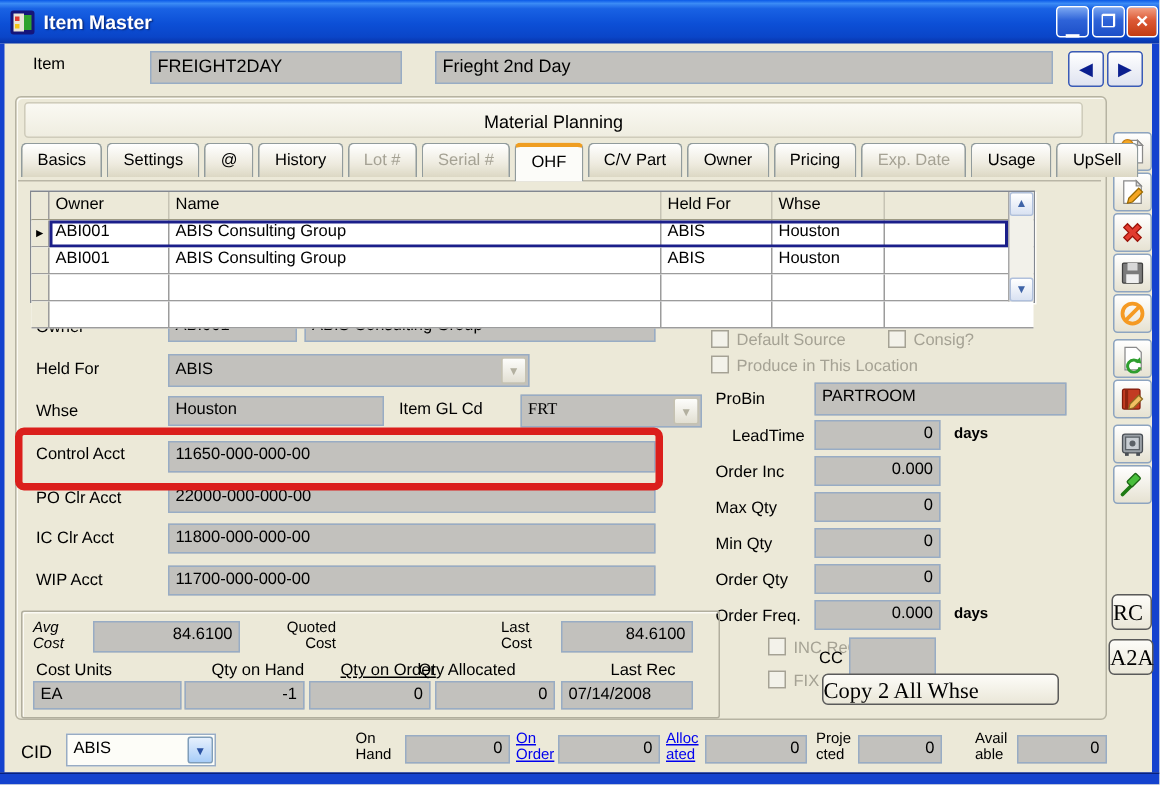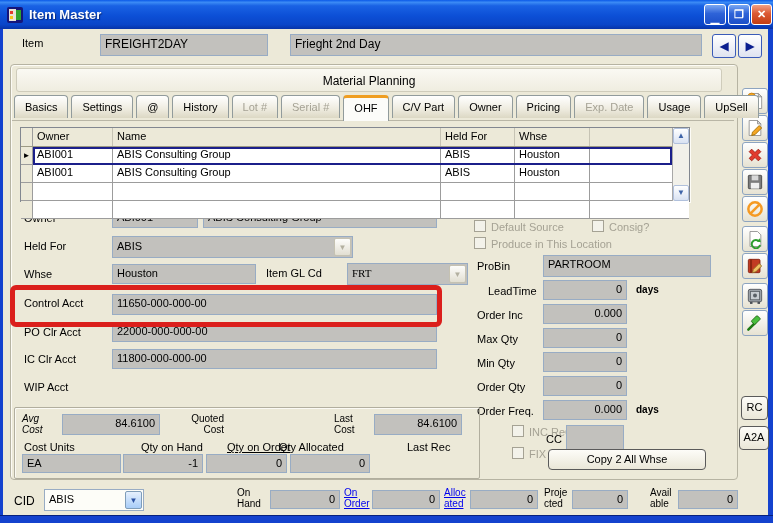--- a/index.html
+++ b/index.html
@@ -69,21 +69,21 @@
   
   .redbox { position:absolute; left:10px; top:285px; width:432px; height:42px; border:5px solid #DB1F1C;
     border-radius:6px; z-index:20; pointer-events:none; }
 
   
   .costbox { position:absolute; left:14px; top:407px; width:466px; height:72px; border:1px solid #B1AE9E;
     border-radius:2px; box-shadow:inset 1px 1px 0 #FBFAF4; }
 
   
   .btn { position:absolute; background:linear-gradient(#FDFCF8,#EAE7D8); border:1px solid #5A5A5A;
-    border-radius:4px; font-size:11px; text-align:center; color:#000; }
+    border-radius:4px; font-size:15px; color:#000;font-family:Liberation Serif, serif; }
   .toolbtn { position:absolute; left:742px; width:26px; height:26px; background:linear-gradient(#FFFFFF,#E6E2D2);
     border:1px solid #8DA4C0; border-radius:3px; display:flex; align-items:center; justify-content:center; }
   .navbtn { position:absolute; top:34px; width:24px; height:24px; background:linear-gradient(#FFFFFF,#DFE3F0);
     border:1px solid #3A5BB8; border-radius:3px; color:#0B1F8F; font-size:12px; text-align:center; line-height:22px; }
 
   .link { color:#0000EE; text-decoration:underline; cursor:pointer; }
   .unit { position:absolute; font-size:10px; font-weight:bold; color:#000; }
 </style>
 </head>
 <body>
@@ -210,20 +210,21 @@
   <div class="fld" style="left:112px; top:294px; width:325px; height:21px;">11650-000-000-00</div>
   <div class="redbox"></div>
 
   <span class="lbl" style="left:24px; top:326px;">PO Clr Acct</span>
   <div class="fld" style="left:112px; top:322px; width:325px; height:20px;">22000-000-000-00</div>
 
   <span class="lbl" style="left:24px; top:353px;">IC Clr Acct</span>
   <div class="fld" style="left:112px; top:349px; width:325px; height:20px;">11800-000-000-00</div>
 
   <span class="lbl" style="left:24px; top:381px;">WIP Acct</span>
+  <div class="fld" style="left:112px; top:377px; width:325px; height:20px;">11700-000-000-00</div>
 
   <span class="cb" style="left:474px; top:220px;"></span>
   <span class="lbl dis" style="left:491px; top:221px;">Default Source</span>
   <span class="cb" style="left:592px; top:220px;"></span>
   <span class="lbl dis" style="left:609px; top:221px;">Consig?</span>
   <span class="cb" style="left:474px; top:237px;"></span>
   <span class="lbl dis" style="left:491px; top:238px;">Produce in This Location</span>
 
   <span class="lbl" style="left:477px; top:260px;">ProBin</span>
   <div class="fld" style="left:543px; top:255px; width:168px; height:22px;">PARTROOM</div>
@@ -267,20 +268,21 @@
   <span class="lbl" style="left:24px; top:441px;">Cost Units</span>
   <span class="lbl" style="left:141px; top:441px;">Qty on Hand</span>
   <span class="lbl" style="left:227px; top:441px;text-decoration:underline;">Qty on Order</span>
   <span class="lbl" style="left:279px; top:441px;">Qty Allocated</span>
   <span class="lbl" style="left:407px; top:441px;">Last Rec</span>
 
   <div class="fld" style="left:22px; top:454px; width:99px; height:19px;">EA</div>
   <div class="fld num" style="left:123px; top:454px; width:80px; height:19px;">-1</div>
   <div class="fld num" style="left:206px; top:454px; width:81px; height:19px;">0</div>
   <div class="fld num" style="left:290px; top:454px; width:80px; height:19px;">0</div>
+  <div class="fld" style="left:374px; top:454px; width:88px; height:19px;">07/14/2008</div>
 
   <span class="lbl" style="left:14px; top:494px; font-size:12px;">CID</span>
   <div class="combo live" style="left:44px; top:489px; width:100px; height:22px;">
     <span>ABIS</span>
     <span class="arrow">▼</span>
   </div>
 
   <span class="lbl2" style="left:237px; top:487px; width:32px;">On Hand</span>
   <div class="fld num" style="left:270px; top:490px; width:70px; height:19px;">0</div>
   <span class="lbl2 link" style="left:344px; top:487px; width:34px;">On Order</span>

